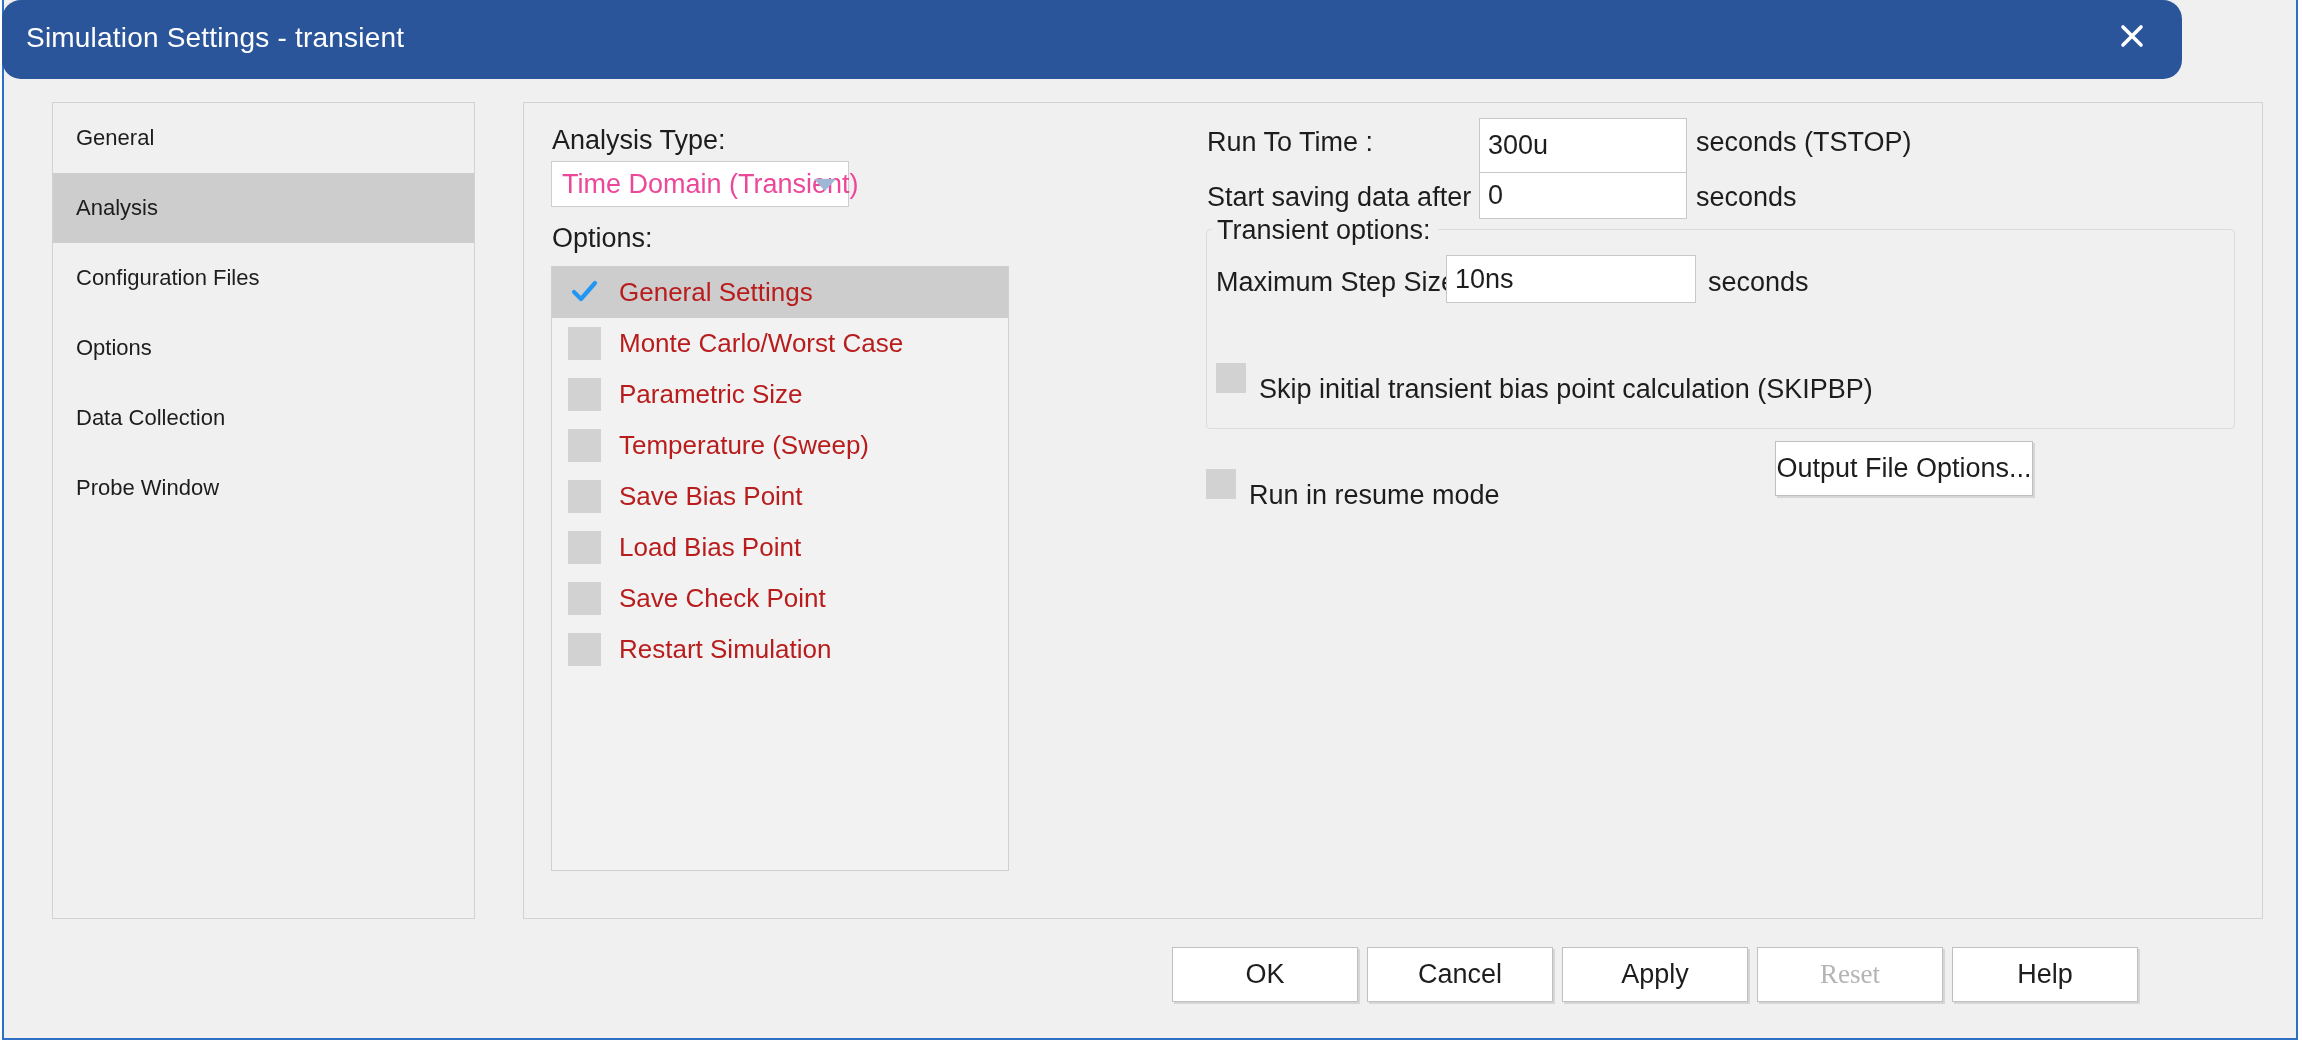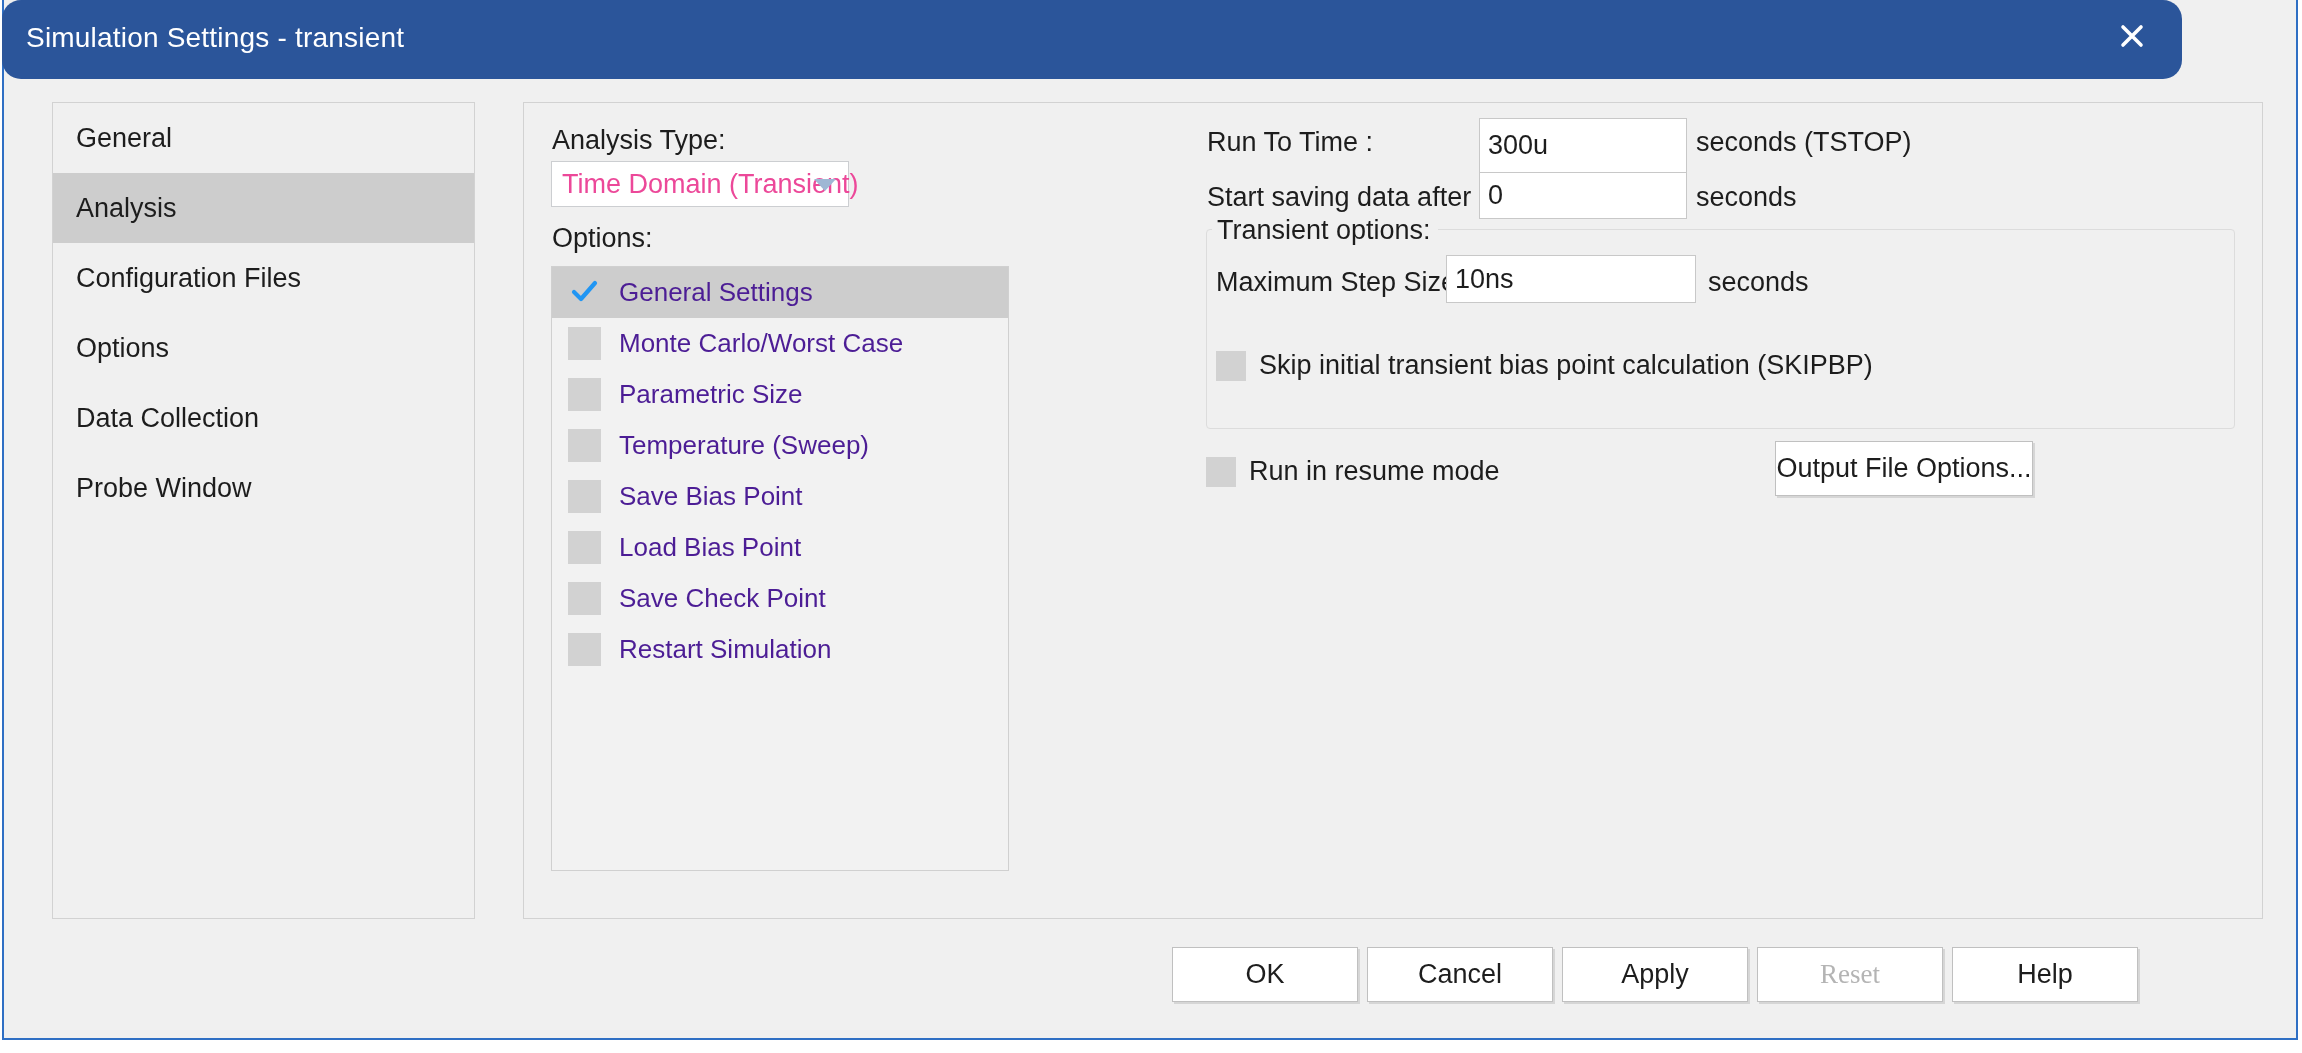--- a/index.html
+++ b/index.html
@@ -80,21 +80,21 @@
     height: 817px;
     background: #f0f0f0;
     border: 1px solid #d2d2d2;
     box-sizing: border-box;
   }
   .category-item {
     height: 70px;
     display: flex;
     align-items: center;
     padding-left: 23px;
-    font-size: 27px;
+    font-size: 22px;
     color: #1d1d1d;
     box-sizing: border-box;
     cursor: default;
     white-space: nowrap;
   }
   .category-item.selected {
     background: #cdcdcd;
   }
 
   
@@ -191,21 +191,21 @@
   .option-row.selected .option-box {
     background: transparent;
   }
   .option-box .tick {
     position: absolute;
     left: 2px;
     top: 1px;
   }
   .option-label {
     font-size: 26px;
-    color: #4c1d95;
+    color: #b91c1c;
     white-space: nowrap;
   }
 
   
   .field-label {
     position: absolute;
     font-size: 27px;
     color: #1d1d1d;
     white-space: nowrap;
   }
@@ -273,20 +273,21 @@
     width: 30px;
     height: 30px;
     background: #d2d2d2;
     flex: 0 0 auto;
   }
   .cb-text {
     margin-left: 13px;
     font-size: 27px;
     color: #1d1d1d;
     white-space: nowrap;
+    margin-top: 24px;
   }
 
   
   #resume-mode-row {
     position: absolute;
     left: 682px;
     top: 353px;
     display: flex;
     align-items: center;
     cursor: pointer;

